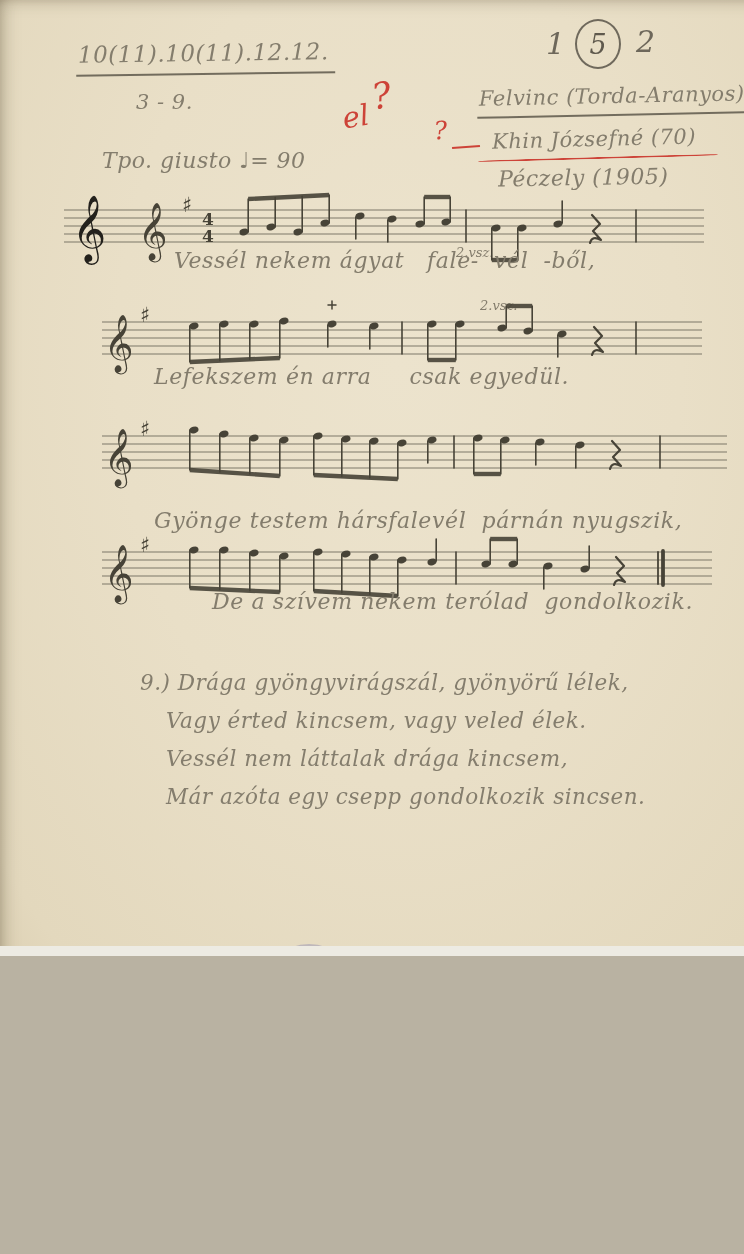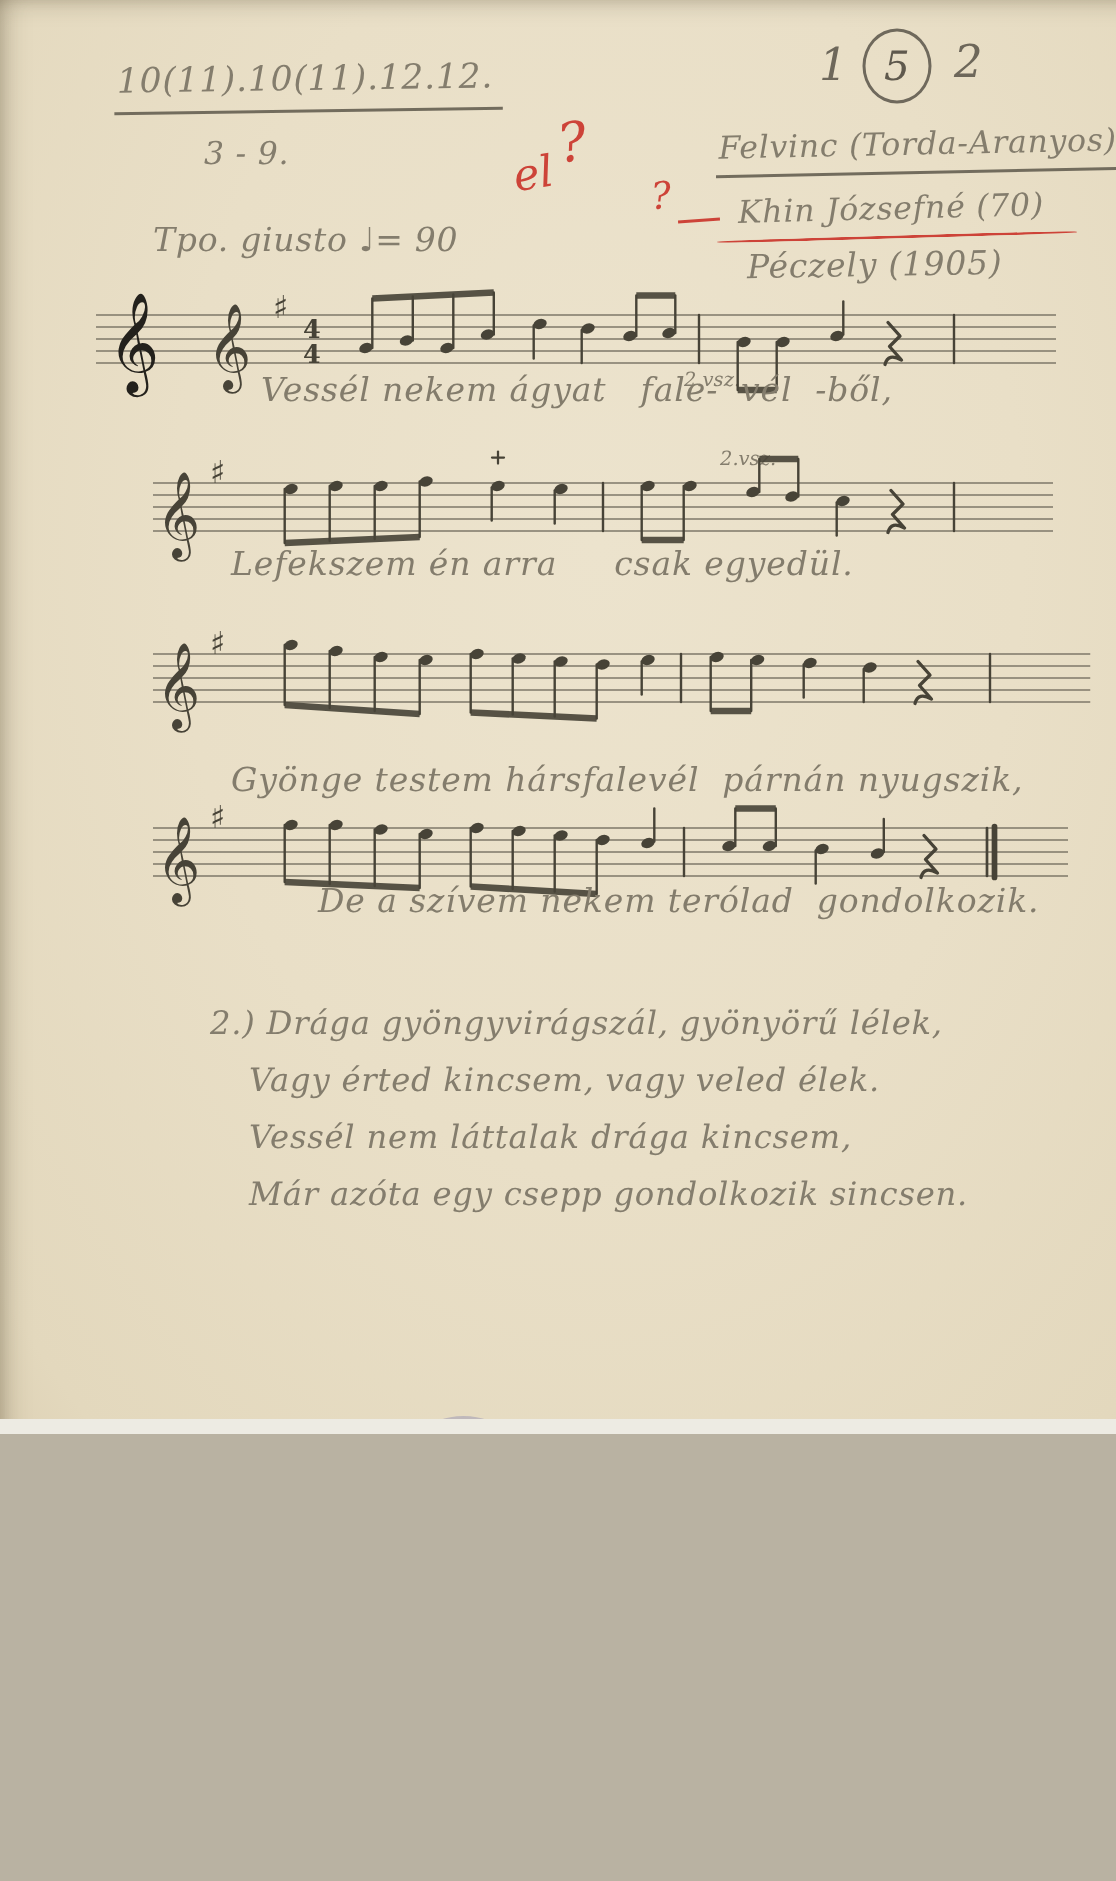--- a/index.html
+++ b/index.html
@@ -250,21 +250,21 @@
         <ellipse cx="483" cy="41" rx="4.6" ry="3.3" fill="#474337" transform="rotate(-18 483 41)"></ellipse>
         <line x1="487.2" y1="40" x2="487.2" y2="18" stroke="#474337" stroke-width="1.6" stroke-linecap="round"></line>
         <path d="M 514 29 l 8 9 l -7 7 l 8 9 q -9 -5 -11 3" fill="none" stroke="#474337" stroke-width="2.2" stroke-linejoin="round" stroke-linecap="round"></path>
         <line x1="556" y1="24" x2="556" y2="56" stroke="#474337" stroke-width="1.8" stroke-linecap="round"></line>
         <line x1="561" y1="23" x2="561" y2="57" stroke="#474337" stroke-width="3.8" stroke-linecap="round"></line>
       </svg>
     <div class="lyrics">De a szívem nekem terólad  gondolkozik.</div>
   </div>
 
   <div class="abs hand verse">
-    <div>2.) Drága gyöngyvirágszál, gyönyörű lélek,</div>
+    <div>9.) Drága gyöngyvirágszál, gyönyörű lélek,</div>
     <div>Vagy érted kincsem, vagy veled élek.</div>
     <div>Vessél nem láttalak drága kincsem,</div>
     <div>Már azóta egy csepp gondolkozik sincsen.</div>
   </div>
 
   <div class="abs stamp">
     <div class="stamp-org">MTA</div>
     <div class="stamp-inner"></div>
     <div class="stamp-dots">• • •</div>
   </div>

